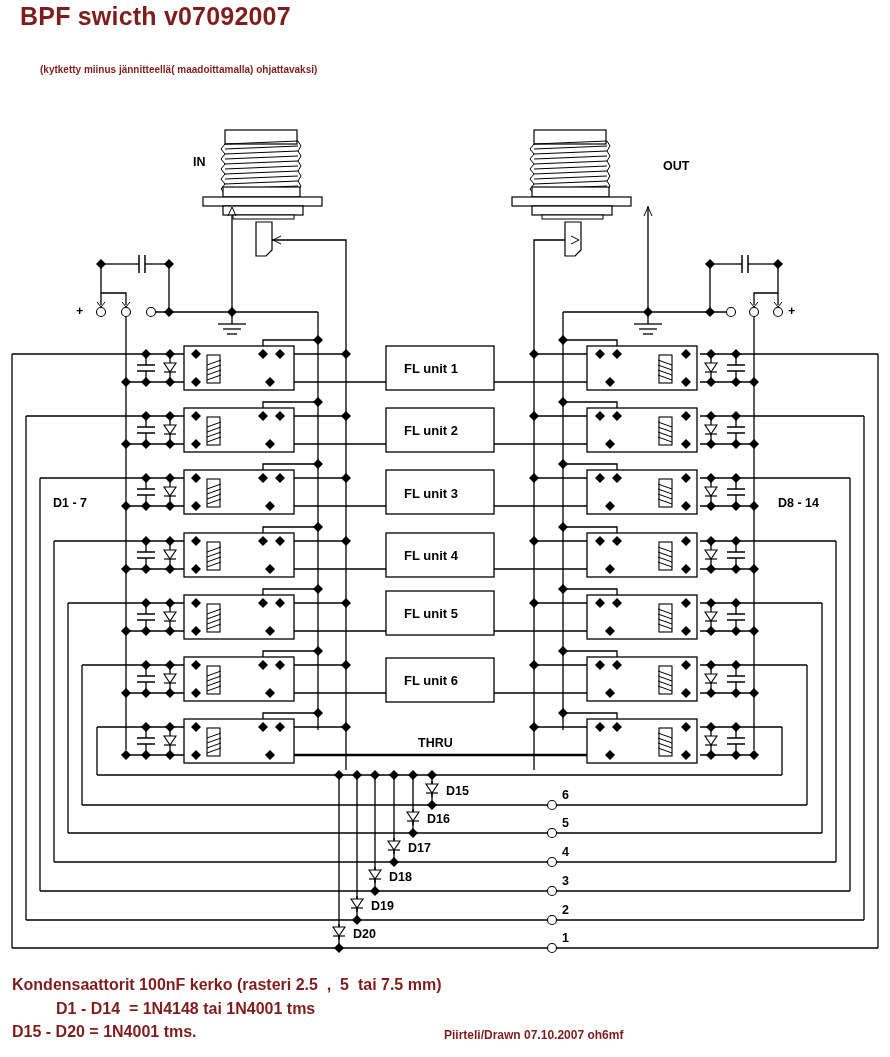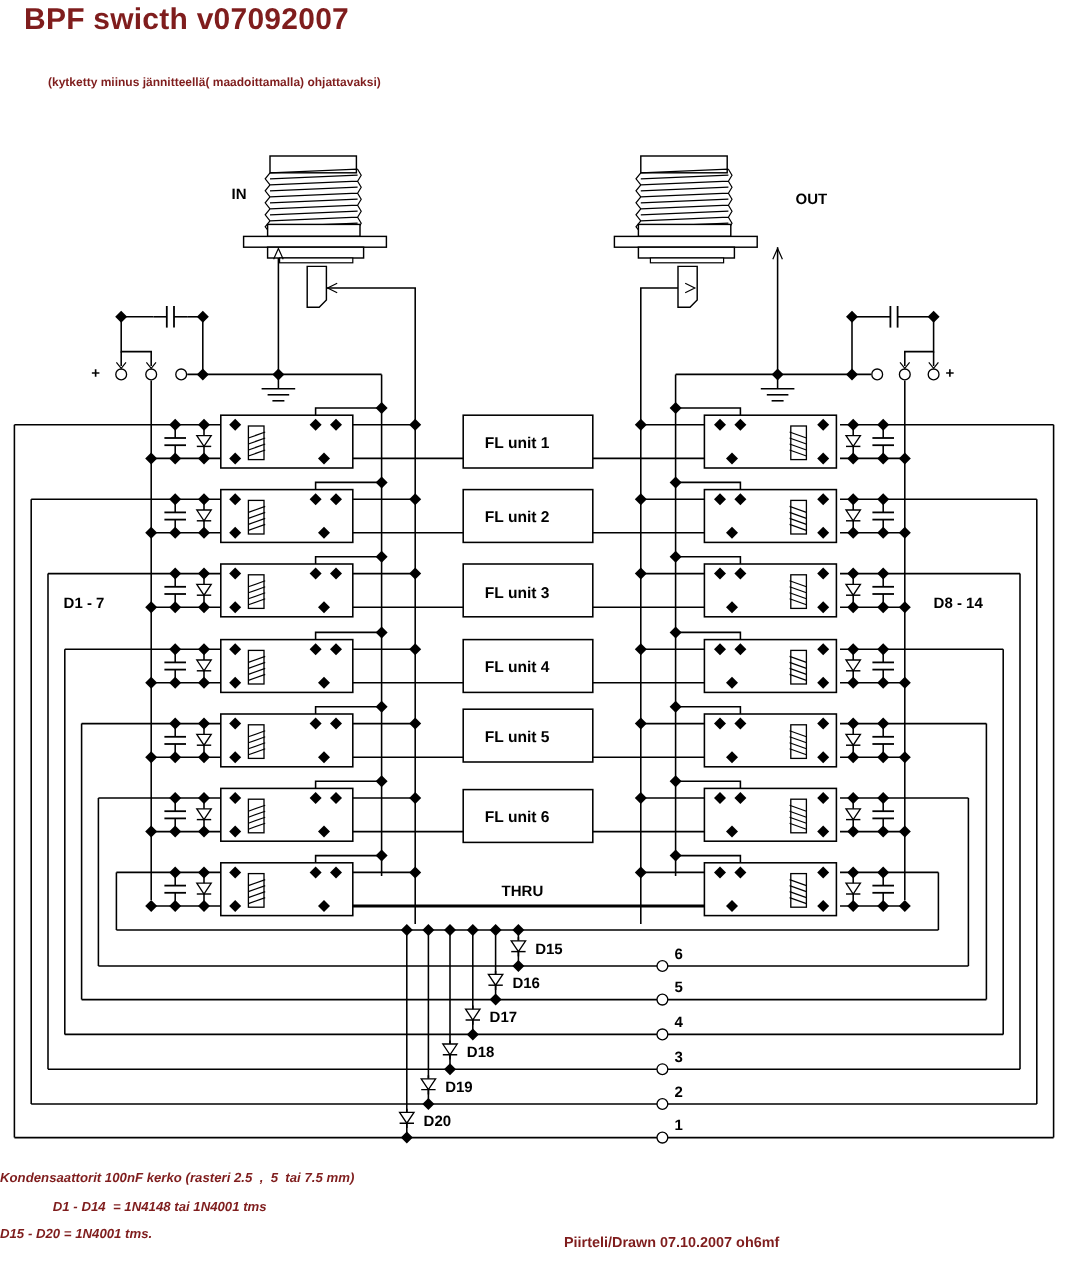--- a/index.html
+++ b/index.html
@@ -3,21 +3,21 @@
 <meta charset="utf-8">
 <style>
   html, body { margin:0; padding:0; background:#ffffff; }
   body { width:890px; height:1057px; position:relative; overflow:hidden; font-family:"Liberation Sans", sans-serif; color:#000; }
   .txt { position:absolute; font-weight:bold; white-space:pre; color:#7f1d1d; }
   #title { left:20px; top:2px; font-size:25px; letter-spacing:0.2px; }
   #subtitle { left:24px; top:64px; font-size:10px;margin-left:16px; }
   #schem { position:absolute; left:0; top:0; }
   .fl-label { font-family:"Liberation Sans", sans-serif; font-weight:bold; font-size:13px; }
   .lbl { font-family:"Liberation Sans", sans-serif; font-weight:bold; font-size:12.5px; }
-  .note { left:0; font-size:11px;font-style:italic; }
+  .note { left:12px; font-size:16px; }
 </style>
 </head>
 <body>
 
 <div id="title" class="txt">BPF swicth v07092007</div>
 <div id="subtitle" class="txt">(kytketty miinus jännitteellä( maadoittamalla) ohjattavaksi)</div>
 
 <svg id="schem" width="890" height="1057" viewBox="0 0 890 1057" xmlns="http://www.w3.org/2000/svg">
   <g id="wires" stroke="#000" stroke-width="1.3" fill="none">
       <line x1="232" y1="206" x2="232" y2="312" stroke="#000" stroke-width="1.3"></line>
@@ -658,13 +658,13 @@
       <text x="562" y="856" class="lbl">4</text>
       <text x="562" y="885" class="lbl">3</text>
       <text x="562" y="914" class="lbl">2</text>
       <text x="562" y="942" class="lbl">1</text>
     </g>
 </svg>
 
 <div class="txt note" style="top:976px;">Kondensaattorit 100nF kerko (rasteri 2.5  ,  5  tai 7.5 mm)</div>
 <div class="txt note" style="top:1000px;padding-left:44px;">D1 - D14  = 1N4148 tai 1N4001 tms</div>
 <div class="txt note" style="top:1023px;">D15 - D20 = 1N4001 tms.</div>
-<div class="txt" style="left:470px; top:1028px; font-size:12px;">Piirteli/Drawn 07.10.2007 oh6mf</div>
+<div class="txt" style="left:444px; top:1028px; font-size:12px;">Piirteli/Drawn 07.10.2007 oh6mf</div>
 
 </body></html>

